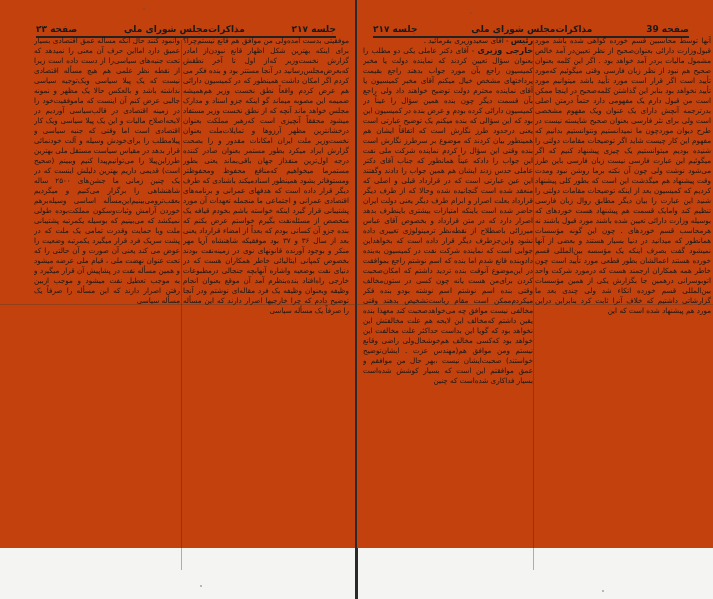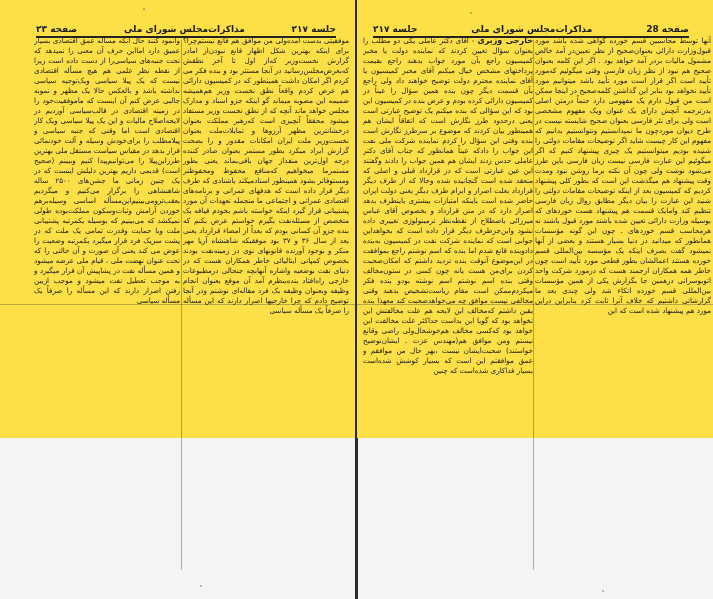--- a/index.html
+++ b/index.html
@@ -5,22 +5,22 @@
   html, body { margin: 0; padding: 0; }
   body {
     width: 713px; height: 599px; overflow: hidden;
     background: #f4f4f2;
     font-family: "DejaVu Sans", sans-serif;
     color: #1a1a1a;
     position: relative;
   }
   .spread { position: absolute; inset: 0; }
   .page {
-    position: absolute; top: 0; height: 438px;
-    background: #fde047;
+    position: absolute; top: 0; height: 548px;
+    background: #c2410c;
   }
   .page.left  { left: 0; width: 357px; }
   .page.right { left: 357px; width: 356px; }
   .gutter {
     position: absolute; left: 355px; top: 0; width: 3px; height: 599px;
     background: #2a2a2a;
   }
   .fold {
     position: absolute; left: 0; width: 713px; top: 304px; height: 1px;
     background: rgba(60,60,60,0.35);
@@ -74,28 +74,32 @@
       <p>وانمود کنند حال آنکه مسأله عمق اقتصادی بسیار عمیق دارد امااین حرف آن معنی را نمیدهد که تحت جنبه‌های سیاسی‌را از دست داده است زیرا از نقطه نظر علمی هم هیچ مسأله اقتصادی نیست که یک پیلا سیاسی ویک‌توجیه سیاسی نداشته باشد و بالعکس حالا یک مظهر و نمونه جالبی عرض کنم آن اینست که ماموفقیت‌خود را در زمینه اقتصادی در قالب‌سیاسی آوردیم در لایحه‌اصلاح مالیات و این یک پیلا سیاسی ویک کار اقتصادی است اما وقتی که جنبه سیاسی و پیلا‌مطلب را برای‌خودش وسیله و آلت خودنمائی قرار بدهد در مقیاس سیاست مستقل ملی بهترین طرزاین‌پیلا را می‌توانیم‌پیدا کنیم وببینم (صحیح است) قدیمی داریم بهترین دلیلش اینست که در یک چنین زمانی ما جشن‌های ۲۵۰۰ ساله شاهنشاهی را برگزار می‌کنیم و میگردیم بعقب‌ترومی‌بینیم‌این‌مسأله اساسی وسیله‌برهم خوردن آرامش وثبات‌وسکون مملکت‌بوده طولی نمیکشد که می‌بینیم که بوسیله یکمرتبه پشتیبانی ملت وبا حمایت وقدرت تمامی یک ملت که در پشت سریک فرد قرار میگیرد یکمرتبه وضعیت را عوض می کند یعنی آن صورت و آن حالتی را که تحت عنوان نهضت ملی ، قیام ملی عرضه میشود و همین مسأله نفت در پشاپیش آن قرار میگیرد و به موجب تعطیل نفت میشود و موجب ازبین رفتن اصرار دارند که این مسأله را صرفاً یک مسأله سیاسی</p>
     </div>
   </div>
 
   <div class="gutter"></div>
 
   <div class="page right">
     <div class="header">
       <span>جلسه ۲۱۷</span>
       <span>مذاکرات‌مجلس شورای ملی</span>
-      <span>صفحه 28</span>
+      <span>صفحه 39</span>
       <div class="rule"></div>
     </div>
     <div class="col c1">
       <p>آنها توسط محاسبین قسم خورده گواهی شده باشد مورد قبول‌وزارت دارائی بعنوان‌صحیح از نظر تعیین‌در آمد خالص مشمول مالیات بردر آمد خواهد بود . اگر این کلمه بعنوان صحیح هم نبود از نظر زبان فارسی وقتی میگوئیم که‌مورد تأیید است اگر قرار است مورد تأیید باشد میتوانیم مورد تأیید نخواهد بود بنابر این گذاشتن کلمه‌صحیح در اینجا ممکن است من قبول دارم یک مفهومی دارد حتماً درمتن اصلی بدرترجمه آنچش دارای یک عنوان ویک مفهوم مشخصی است ولی برای نثر فارسی بعنوان صحیح شایسته نیست در طرح دیوان موردچون ما نمیدانستیم ونتوانستیم بدانیم که مفهوم این کار چیست شاید اگر توضیحات مقامات دولتی را شنیده بودیم میتوانستیم یک چیزی پیشنهاد کنیم که اگر میگوئیم این عبارت فارسی نیست زبان فارسی باین طرز می‌شود نوشت ولی چون آن نکته برما روشن نبود ومدت وقت پیشنهاد هم میگذشت این است که بطور کلی پیشنهاد کردیم که کمیسیون بعد از اینکه توضیحات مقامات دولتی را شنید این عبارت را بیان دیگر مطابق روال زبان فارسی تنظیم کند وامایک قسمت هم پیشنهاد هست خوردهای که بوسیله وزارت دارائی تعیین شده باشند مورد قبول باشند نه هرمحاسب قسم خوردهای . چون این گونه مؤسسات همانطور که میدانید در دنیا بسیار هستند و بعضی از آنها نمیشود گفت بصرف اینکه یک مؤسسه بین‌المللی قسم خورده هستند اعمالشان بطور قطعی مورد تأیید است چون خاطر همه همکاران ارجمند هست که درمورد شرکت واحد اتوبوسرانی درهمین جا بگزارش یکی از همین مؤسسات بین‌المللی قسم خورده اتکاء شد ولی چندی بعد ما گزارشاتی داشتیم که خلاف آنرا ثابت کرد بنابراین دراین مورد هم پیشنهاد شده است که این</p>
     </div>
     <div class="colrule"></div>
     <div class="col c2">
+      <p>
+        <span class="speaker">رئیس</span>
+        <span>- آقای سعیدوزیری بفرمائید .</span>
+      </p>
       <p>
         <span class="speaker">خارجی وزیری</span>
         <span>- آقای دکتر عاملی یکی دو مطلب را بعنوان سؤال تعیین کردند که نماینده دولت یا مخبر کمیسیون راجع بآن مورد جواب بدهند راجع بقیمت پرداختهای مشخص خیال میکنم آقای مخبر کمیسیون یا آقای نماینده محترم دولت توضیح خواهند داد ولی راجع بآن قسمت دیگر چون بنده همین سؤال را عیناً در کمیسیون دارائی کرده بودم و عرض بنده در کمیسیون این بود که این سؤالی که بنده میکنم یک توضیح عبارتی است یعنی درحدود طرز نگارش است که اتفاقاً ایشان هم همینطور بیان کردند که موضوع بر سرطرز نگارش است بنده وقتی این سؤال را کردم نماینده شرکت ملی نفت این جواب را دادکه عیناً همانطور که جناب آقای دکتر عاملی حدس زدند ایشان هم همین جواب را دادند وگفتند این عین عبارتی است که در قرارداد قبلی و اصلی که منعقد شده است گنجانیده شده وحالا که از طرف دیگر قرارداد بعلت اصرار و ابرام طرف دیگر یعنی دولت ایران حاضر شده است باینکه امتیازات بیشتری باینطرف بدهد اصرار دارد که در متن قرارداد و بخصوص آقای عباس میرزائی باصطلاح از نقطه‌نظر ترمینولوژی تغییری داده نشود واین‌جزطرف دیگر قرار داده است که بخواهداین جوابی است که نماینده شرکت نفت در کمیسیون به‌بنده دادوبنده قانع شدم اما بنده که اسم نوشتم راجع بموافقت در این‌موضوع آنوقت بنده تردید داشتم که امکان‌صحبت کردن برای‌من هست یانه چون کسی در ستون‌مخالف وقتی بنده اسم نوشتم اسم نوشته بودو بنده فکر میکردم‌ممکن است مقام ریاست‌تشخیص بدهند وقتی مخالفی نیست موافق چه می‌خواهدصحبت کند معهذا بنده یقین داشتم که‌مخالف این لایحه هم علت مخالفتش این نخواهد بود که گویا این بداست حداکثر علت مخالفت این خواهد بود که‌کسی مخالف هم‌خوشحال‌ولی راضی وقانع نیستم ومن موافق هم(مهندس عزت . ایشان‌توضیح خواستند) صحبت‌ایشان نیست ،بهر حال من موافقم و عمق موافقتم این است که بسیار کوشش شده‌است بسیار فداکاری شده‌است که چنین</span>
       </p>
     </div>
   </div>
 
   <div class="fold"></div>
 
   <div class="speck" style="left:143px;top:8px"></div>

